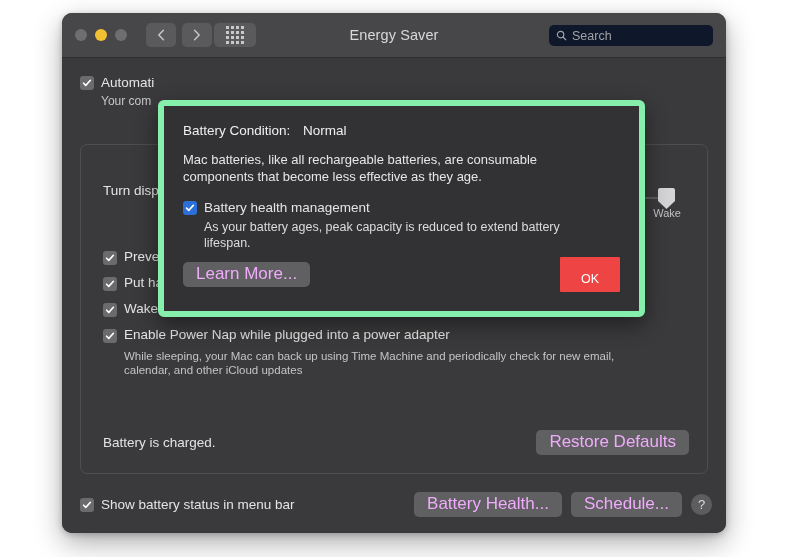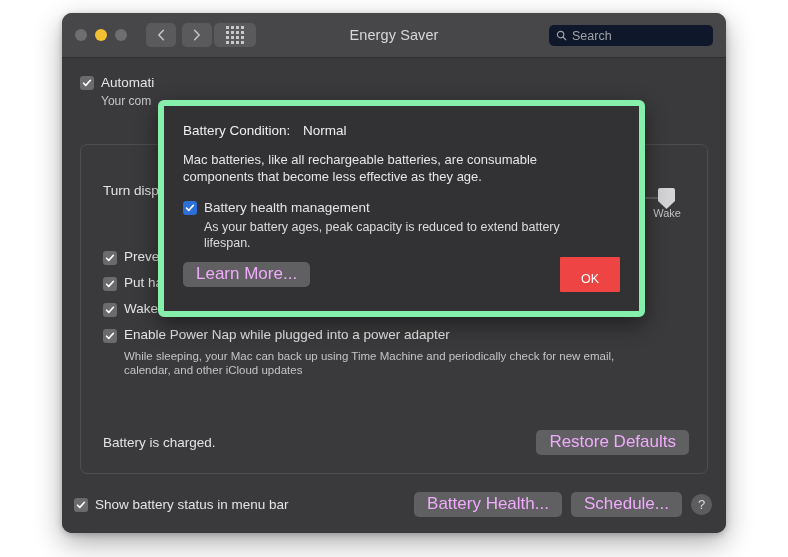--- a/index.html
+++ b/index.html
@@ -137,21 +137,21 @@
     color: #f0abfc;
     font-size: 17px;
     border: none; border-radius: 5px;
     padding: 5px 13px 6px;
     font-family: "Liberation Sans", sans-serif;
     line-height: 14px;
   }
 
   
   .bottombar {
-    position: absolute; left: 12px; right: 14px; bottom: 16px;
+    position: absolute; left: 18px; right: 14px; bottom: 16px;
     display: flex; align-items: center; justify-content: space-between;
   }
   .bottombtns { display: flex; align-items: center; gap: 9px; }
   .helpbtn {
     width: 21px; height: 21px; border-radius: 50%;
     background: #5d5d5f; color: #dadadc;
     font-size: 13px; display: flex; align-items: center; justify-content: center;
     border: none; font-family: "Liberation Sans", sans-serif;
   }
 

